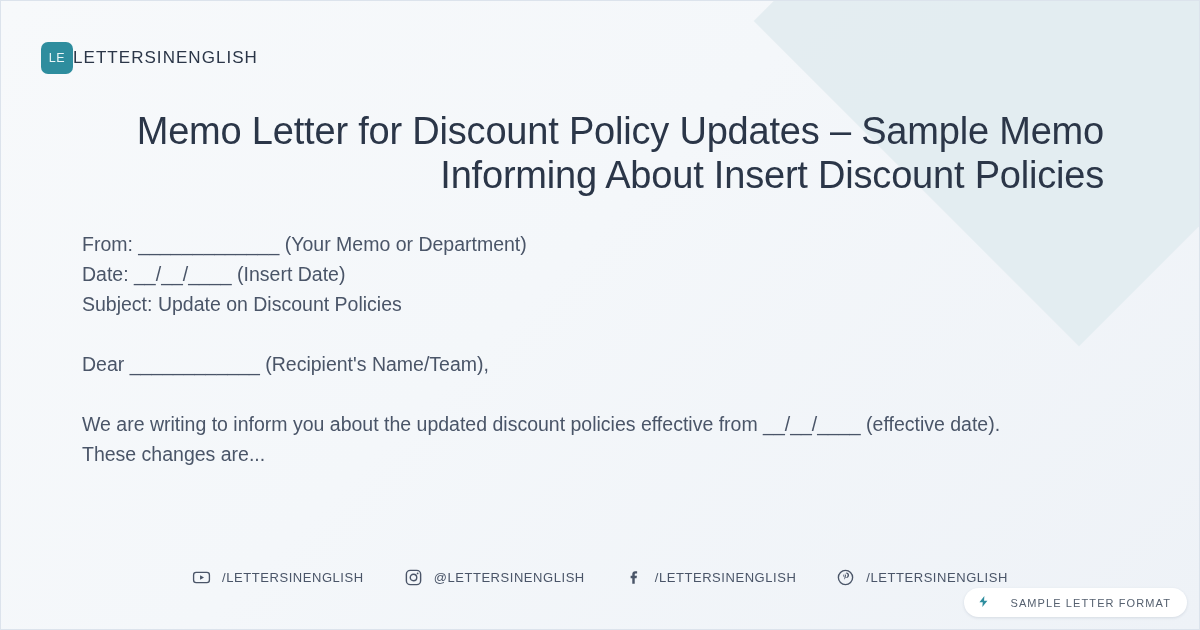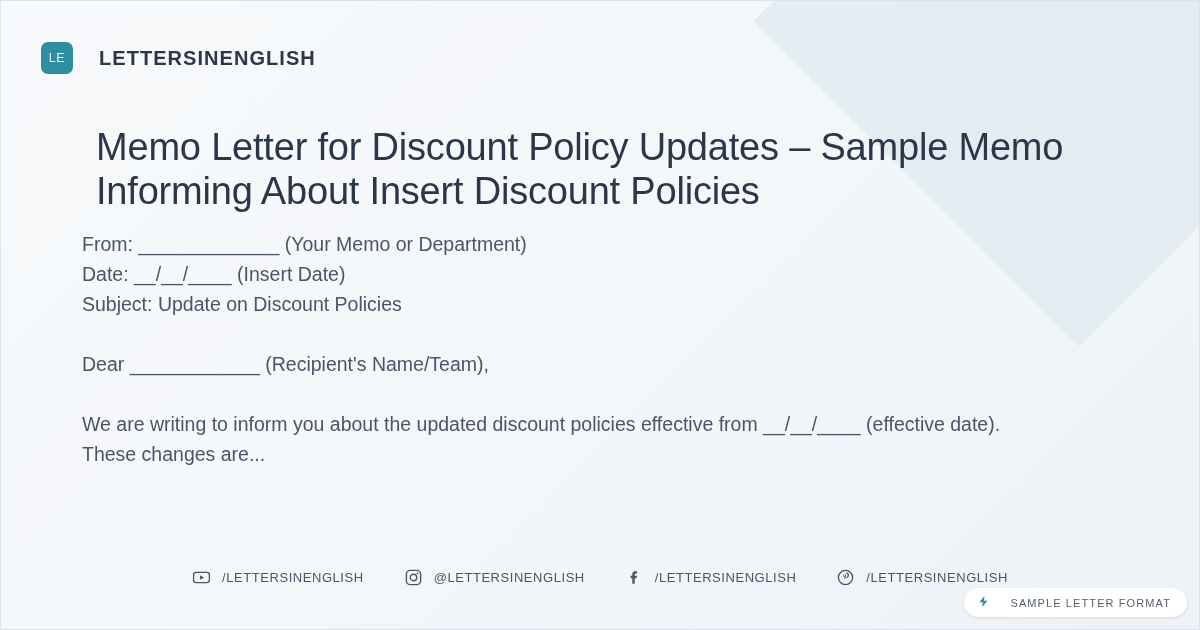--- a/index.html
+++ b/index.html
@@ -37,57 +37,56 @@
     pointer-events: none;
   }
 
   
   .brand {
     position: absolute;
     left: 40px;
     top: 41px;
     display: flex;
     align-items: center;
-    gap: 26px;
+    gap: 0;
   }
   .brand-mark {
     width: 32px;
     height: 32px;
     border-radius: 7px;
     background: #2e8d9e;
     color: #eaf6f8;
     font-size: 12.5px;
     letter-spacing: 0.5px;
     font-weight: 500;
     display: flex;
     align-items: center;
     justify-content: center;
   }
   .brand-name {
-    font-size: 20px;
+    font-size: 17px;
     letter-spacing: 1.05px;
     color: #2b3648;
-    font-weight: 700;
+    font-weight: 400;
   }
 
   
   .title {
     position: absolute;
     left: 0;
     right: 0;
     top: 108px;
-    text-align: left;
+    text-align: right;
     font-size: 38px;
     line-height: 44px;
     color: #2b3648;
     font-weight: 400;
     padding: 0 95px;
     box-sizing: border-box;
     letter-spacing: -0.2px;
-    margin-top: 16px;
   }
 
   
   .body {
     position: absolute;
     left: 81px;
     top: 228px;
     width: 1000px;
     color: #4a5568;
     font-size: 19.5px;

